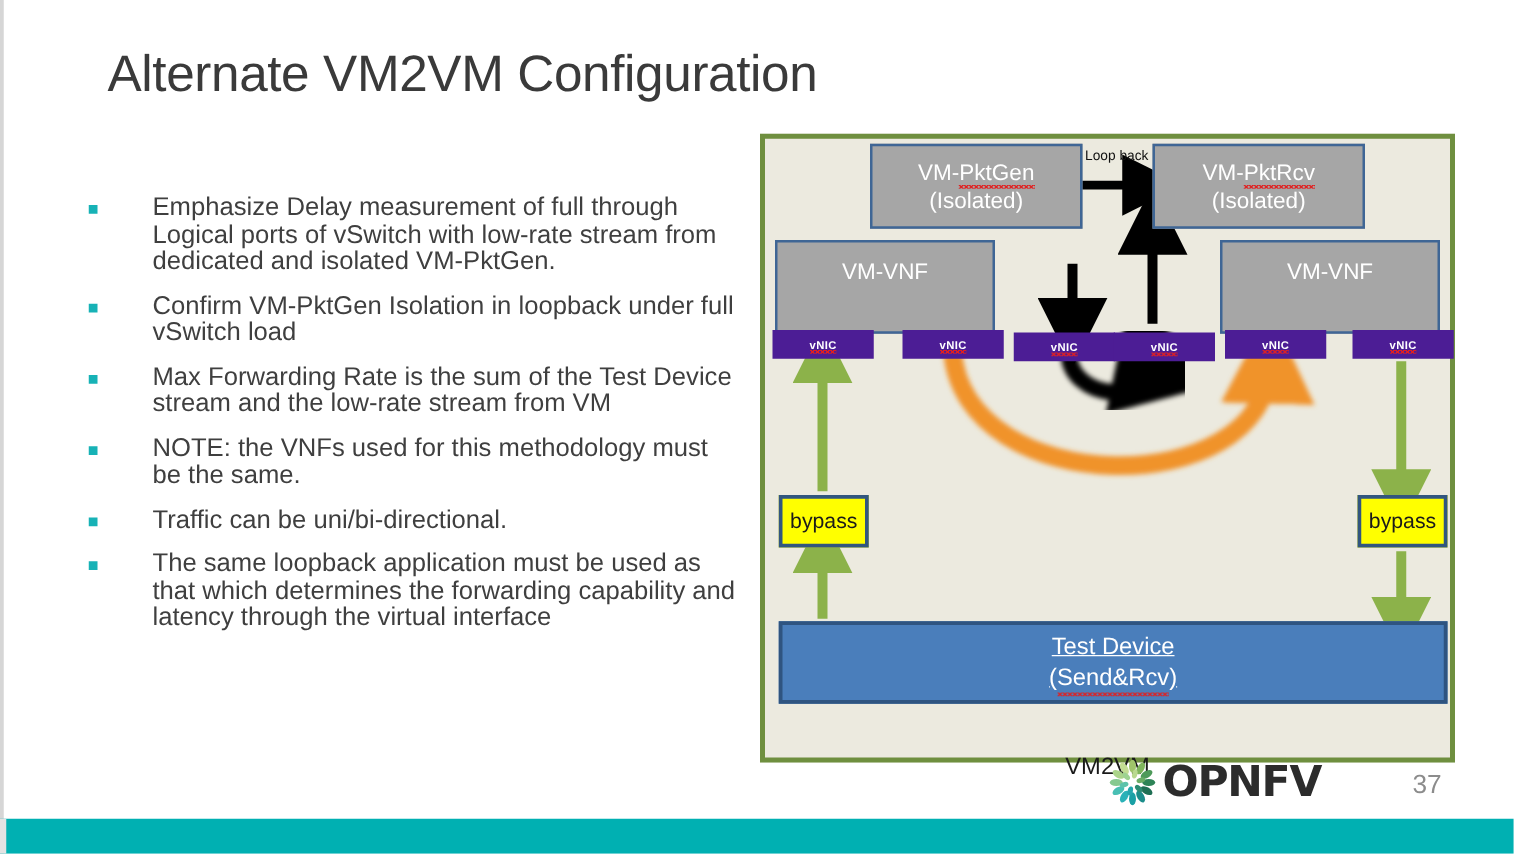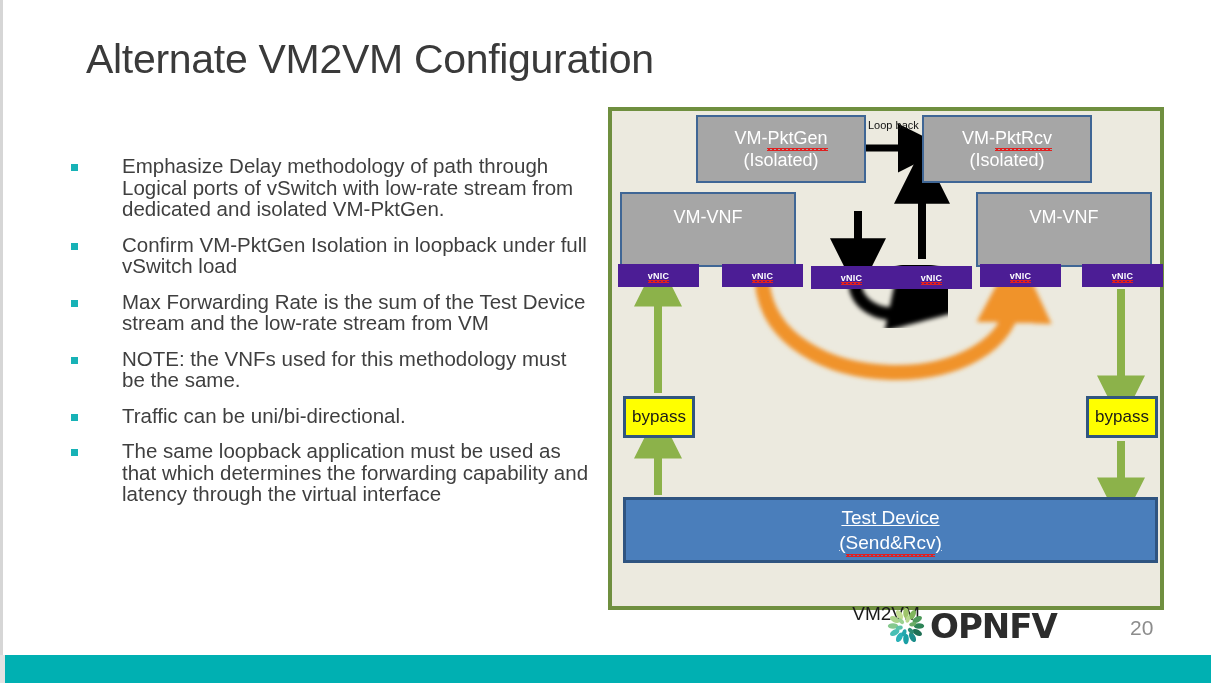--- a/index.html
+++ b/index.html
@@ -230,21 +230,21 @@
 
 <div class="slide">
 
   <div class="edge-left"></div>
 
   <div class="title">Alternate VM2VM Configuration</div>
 
   <div class="bullets">
     <div class="bullet-row">
       <div class="bullet-mark"></div>
-      <div class="bullet-text">Emphasize Delay methodology of path through Logical ports of vSwitch with low-rate stream from dedicated and isolated VM-PktGen.</div>
+      <div class="bullet-text">Emphasize Delay measurement of full through Logical ports of vSwitch with low-rate stream from dedicated and isolated VM-PktGen.</div>
     </div>
     <div class="bullet-row">
       <div class="bullet-mark"></div>
       <div class="bullet-text">Confirm VM-PktGen Isolation in loopback under full vSwitch load</div>
     </div>
     <div class="bullet-row">
       <div class="bullet-mark"></div>
       <div class="bullet-text">Max Forwarding Rate is the sum of the Test Device stream and the low-rate stream from VM</div>
     </div>
     <div class="bullet-row">
@@ -420,18 +420,18 @@
             <ellipse cx="0" cy="-7" rx="2.1" ry="3.6" fill="#5cc3ab"></ellipse>
           </g>
         <g transform="rotate(315)">
             <ellipse cx="0" cy="-7" rx="2.1" ry="3.6" fill="#9ed291"></ellipse>
           </g>
       </g>
     </svg>
     <span class="logo-word">OPNFV</span>
   </div>
 
-  <div class="page-num">20</div>
+  <div class="page-num">37</div>
 
   <div class="teal-bar"></div>
   <div class="teal-bar-cap"></div>
 
 </div>
 
 </body></html>

